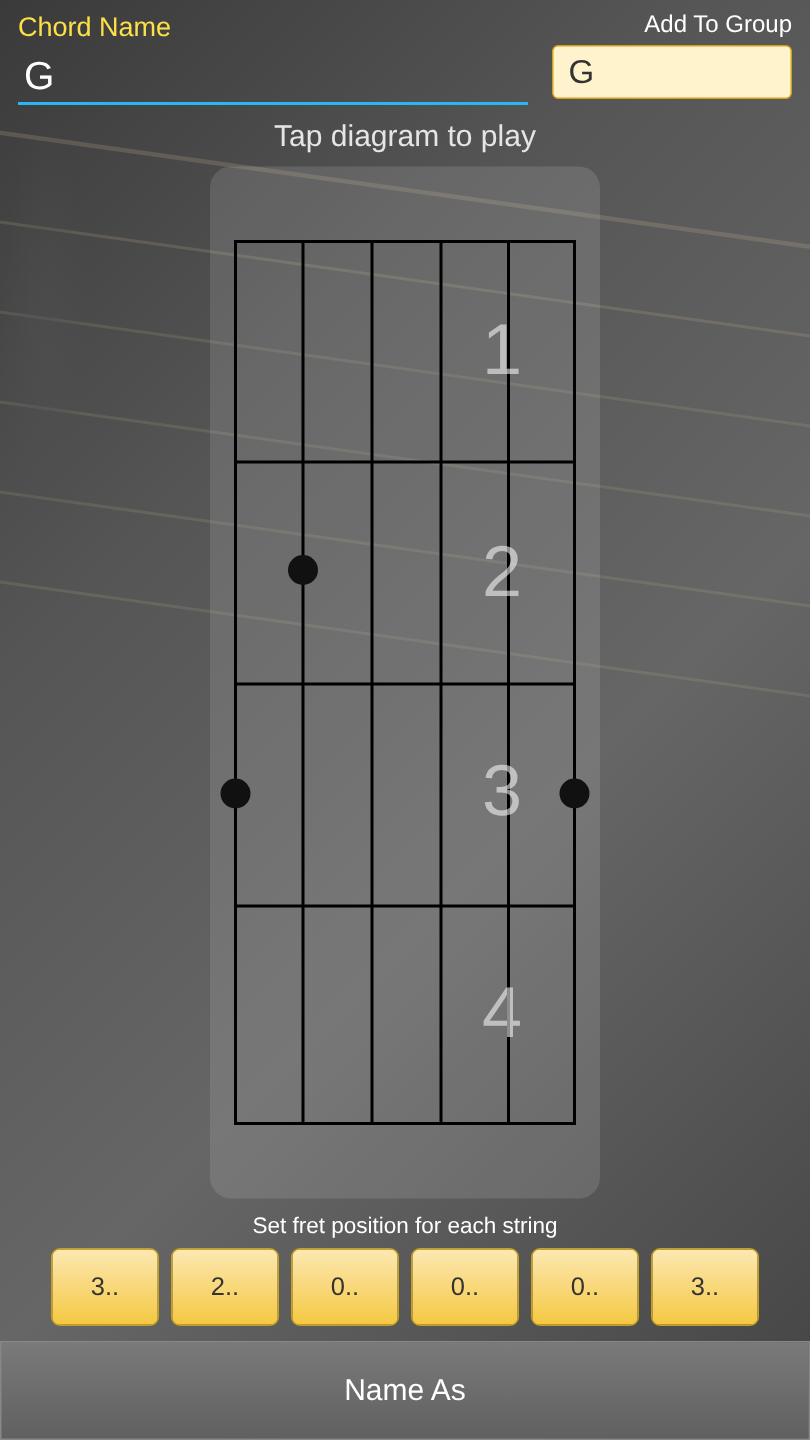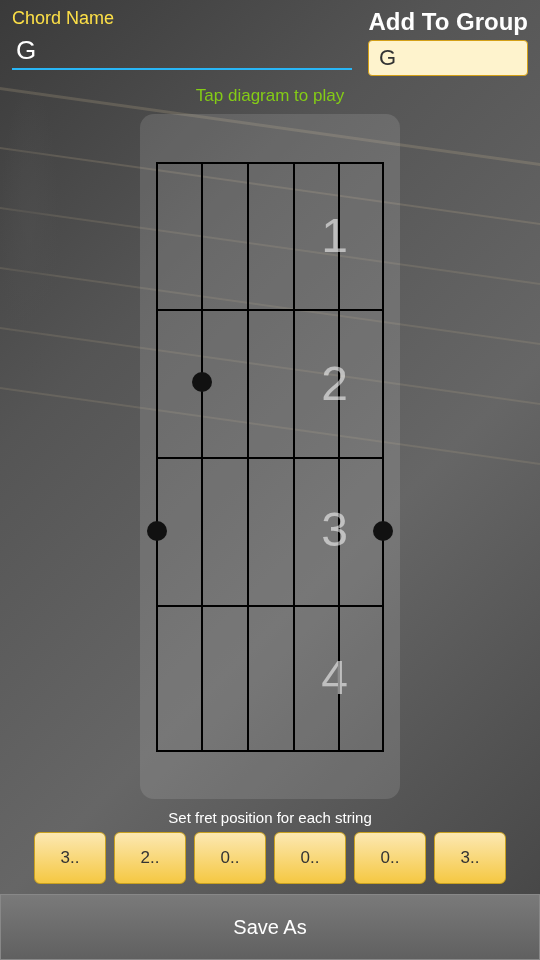--- a/index.html
+++ b/index.html
@@ -73,41 +73,41 @@
     }
 
     #add-to-group-section {
       display: flex;
       flex-direction: column;
       align-items: flex-end;
     }
 
     #add-to-group-label {
       color: #fff;
-      font-size: 24px;
-      font-weight: 700;
+      font-size: 16px;
+      font-weight: 400;
       margin-bottom: 4px;
     }
 
     #add-to-group-input {
       background: #fef3cd;
       border: 1px solid #d4a017;
       border-radius: 4px;
       color: #333;
       font-size: 22px;
       padding: 4px 10px;
       outline: none;
       width: 160px;
     }
 
     
     #tap-instruction {
       text-align: center;
-      color: #84cc16;
-      font-size: 17px;
+      color: #e5e5e5;
+      font-size: 20px;
       margin: 6px 0 8px 0;
     }
 
     
     #diagram-wrapper {
       display: flex;
       justify-content: center;
       flex: 1;
     }
 
@@ -290,15 +290,15 @@
   <div id="fret-buttons">
     <button class="fret-btn">3..</button>
     <button class="fret-btn">2..</button>
     <button class="fret-btn">0..</button>
     <button class="fret-btn">0..</button>
     <button class="fret-btn">0..</button>
     <button class="fret-btn">3..</button>
   </div>
 
   <div id="action-buttons">
-    <button class="action-btn">Save As</button>
+    <button class="action-btn">Name As</button>
   </div>
 </div>
 
 </body></html>

